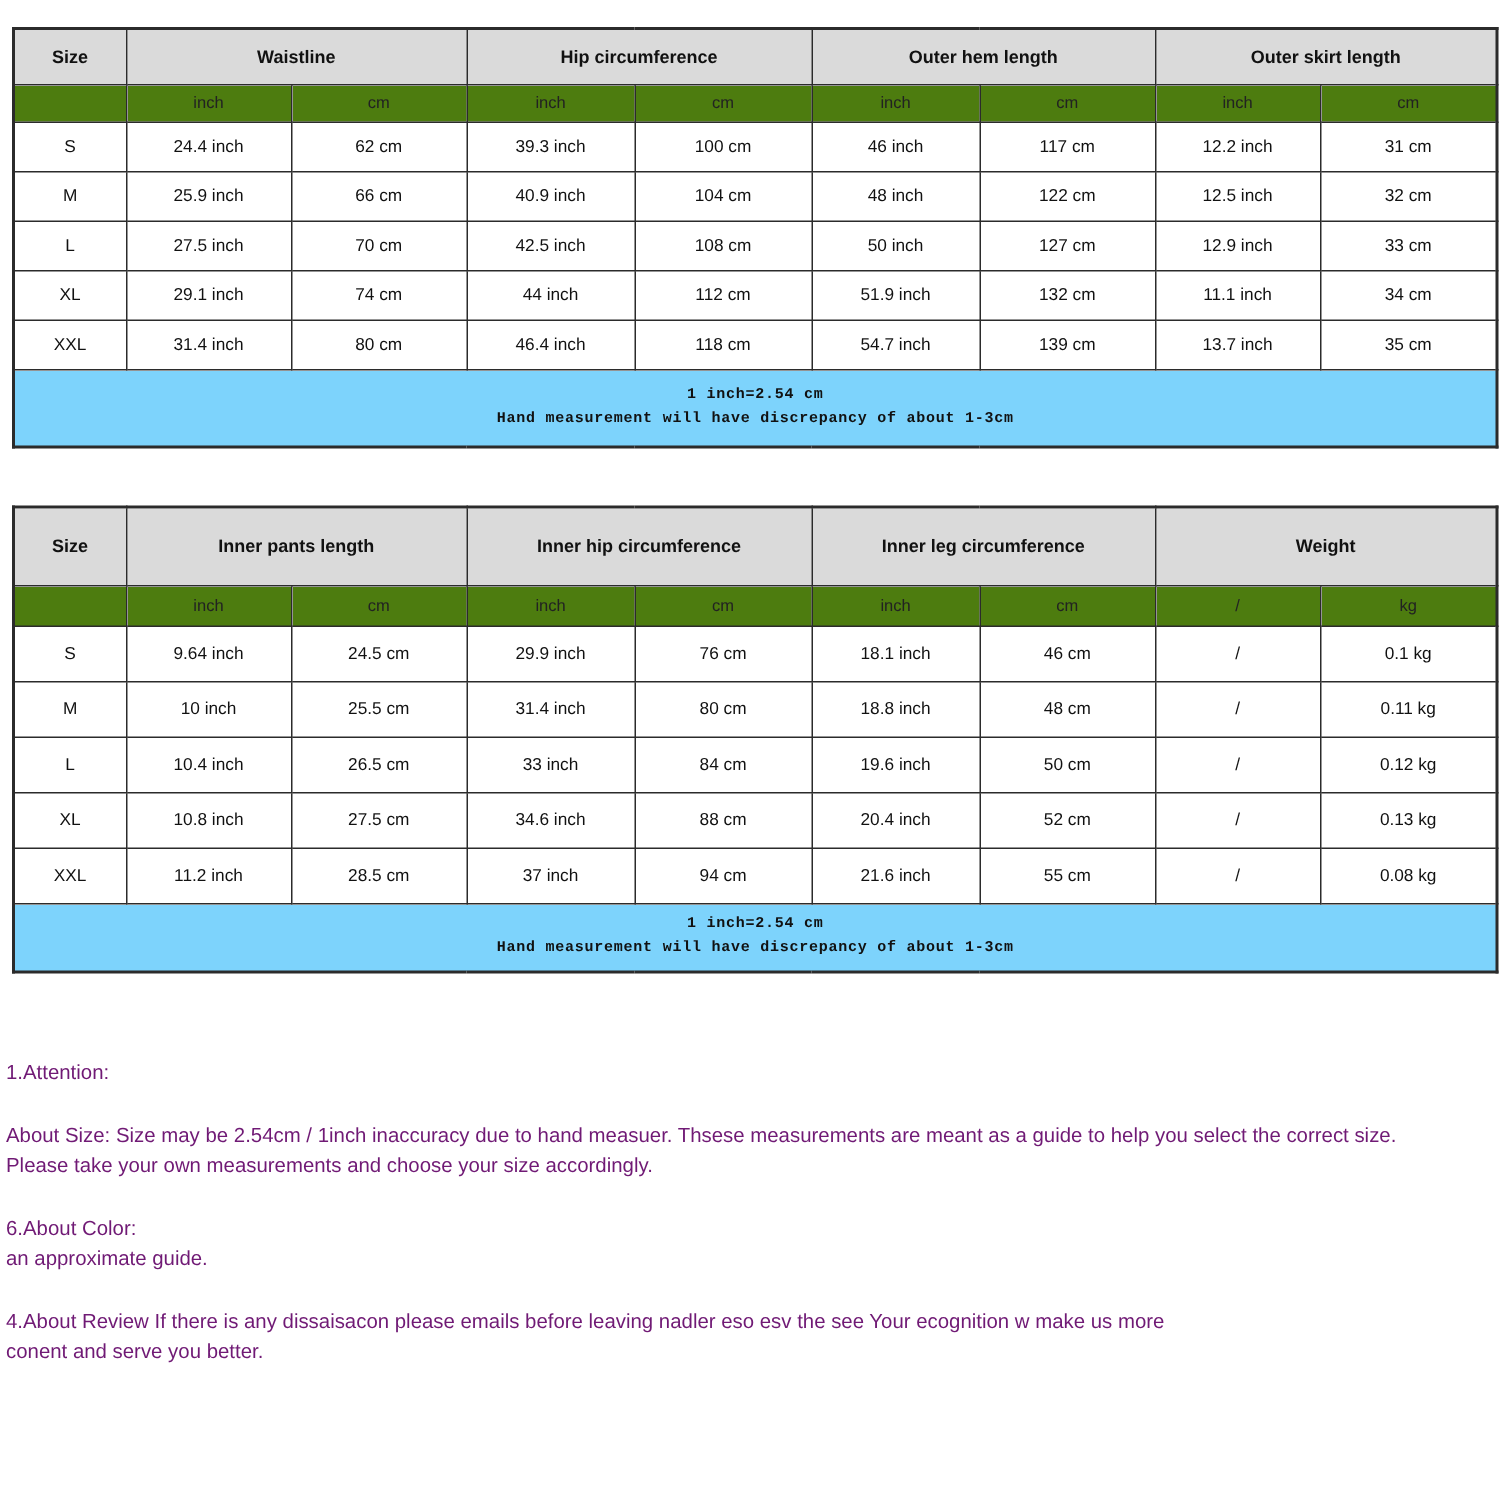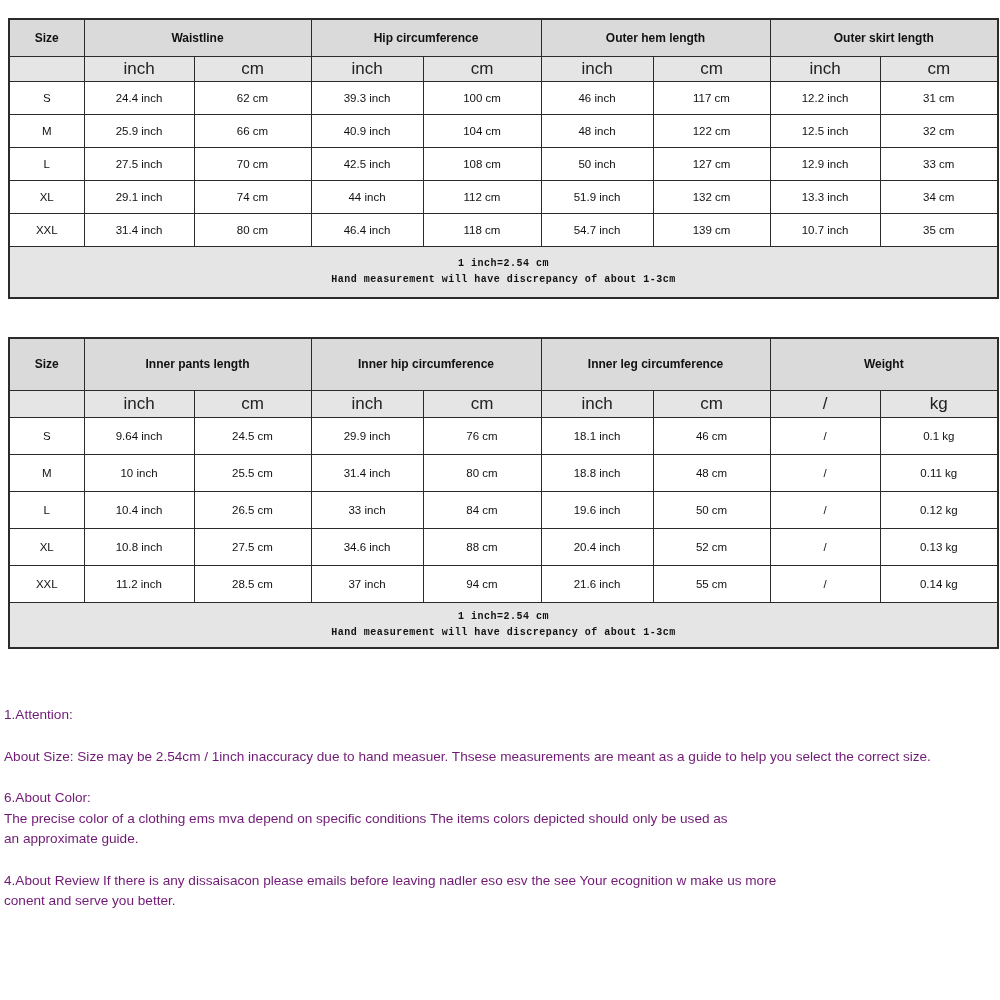--- a/index.html
+++ b/index.html
@@ -38,38 +38,38 @@
   tr.group-row th{
     background:#dadada;
     font-size:12px;
     font-weight:bold;
     color:#111;
   }
   .t-outer tr.group-row{height:37px;}
   .t-inner tr.group-row{height:53px;}
 
   tr.unit-row th{
-    background:#e5e5e5;
-    font-size:17px;
+    background:#4d7c0f;
+    font-size:11px;
     font-weight:normal;
     color:#222;
   }
   .t-outer tr.unit-row{height:25px;}
   .t-inner tr.unit-row{height:27px;}
 
   tbody tr.data-row td{
     font-size:11.5px;
     background:#ffffff;
     color:#111;
   }
   .t-outer tbody tr.data-row{height:33px;}
   .t-inner tbody tr.data-row{height:37px;}
 
   tfoot td.footnote-cell{
-    background:#e5e5e5;
+    background:#7dd3fc;
     margin-top:47px;
   }
   .t-outer tfoot td.footnote-cell{height:50px;}
   .t-inner tfoot td.footnote-cell{height:44px;}
   .footnote-line{
     font-family:"Liberation Mono","DejaVu Sans Mono",monospace;
     font-weight:bold;
     font-size:10px;
     letter-spacing:0.5px;
     line-height:16px;
@@ -160,32 +160,32 @@
           <td>33 cm</td>
         </tr>
         <tr class="data-row">
           <td>XL</td>
           <td>29.1 inch</td>
           <td>74 cm</td>
           <td>44 inch</td>
           <td>112 cm</td>
           <td>51.9 inch</td>
           <td>132 cm</td>
-          <td>13.3 inch</td>
+          <td>11.1 inch</td>
           <td>34 cm</td>
         </tr>
         <tr class="data-row">
           <td>XXL</td>
           <td>31.4 inch</td>
           <td>80 cm</td>
           <td>46.4 inch</td>
           <td>118 cm</td>
           <td>54.7 inch</td>
           <td>139 cm</td>
-          <td>10.7 inch</td>
+          <td>13.7 inch</td>
           <td>35 cm</td>
         </tr>
       </tbody>
     <tfoot>
         <tr>
           <td class="footnote-cell" colspan="9">
             <div class="footnote-line">1 inch=2.54 cm</div>
             <div class="footnote-line">Hand measurement will have discrepancy of about 1-3cm</div>
           </td>
         </tr>
@@ -271,43 +271,43 @@
         </tr>
         <tr class="data-row">
           <td>XXL</td>
           <td>11.2 inch</td>
           <td>28.5 cm</td>
           <td>37 inch</td>
           <td>94 cm</td>
           <td>21.6 inch</td>
           <td>55 cm</td>
           <td>/</td>
-          <td>0.14 kg</td>
+          <td>0.08 kg</td>
         </tr>
       </tbody>
     <tfoot>
         <tr>
           <td class="footnote-cell" colspan="9">
             <div class="footnote-line">1 inch=2.54 cm</div>
             <div class="footnote-line">Hand measurement will have discrepancy of about 1-3cm</div>
           </td>
         </tr>
       </tfoot>
   </table>
 
   <div class="notes">
     <div class="note">
       <div class="note-line">1.Attention:</div>
     </div>
     <div class="note">
       <div class="note-line">About Size: Size may be 2.54cm / 1inch inaccuracy due to hand measuer. Thsese measurements are meant as a guide to help you select the correct size.</div>
+      <div class="note-line">Please take your own measurements and choose your size accordingly.</div>
     </div>
     <div class="note">
       <div class="note-line">6.About Color:</div>
-      <div class="note-line">The precise color of a clothing ems mva depend on specific conditions The items colors depicted should only be used as</div>
       <div class="note-line">an approximate guide.</div>
     </div>
     <div class="note">
       <div class="note-line">4.About Review If there is any dissaisacon please emails before leaving nadler eso esv the see Your ecognition w make us more</div>
       <div class="note-line">conent and serve you better.</div>
     </div>
   </div>
 
 </div>
 

